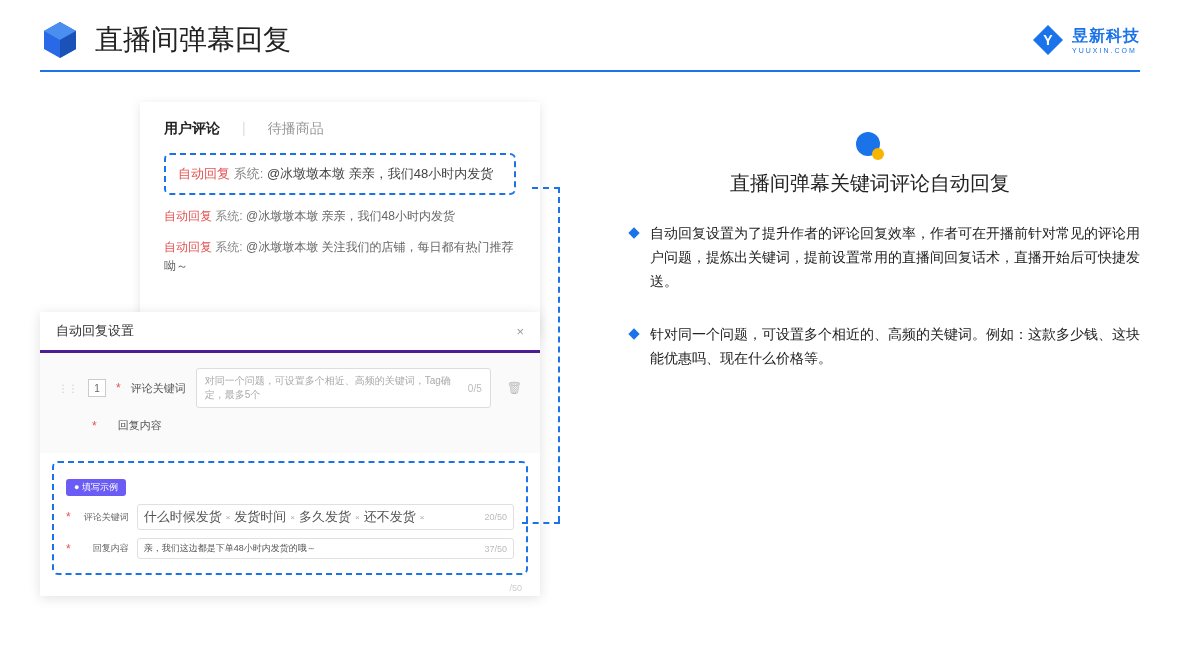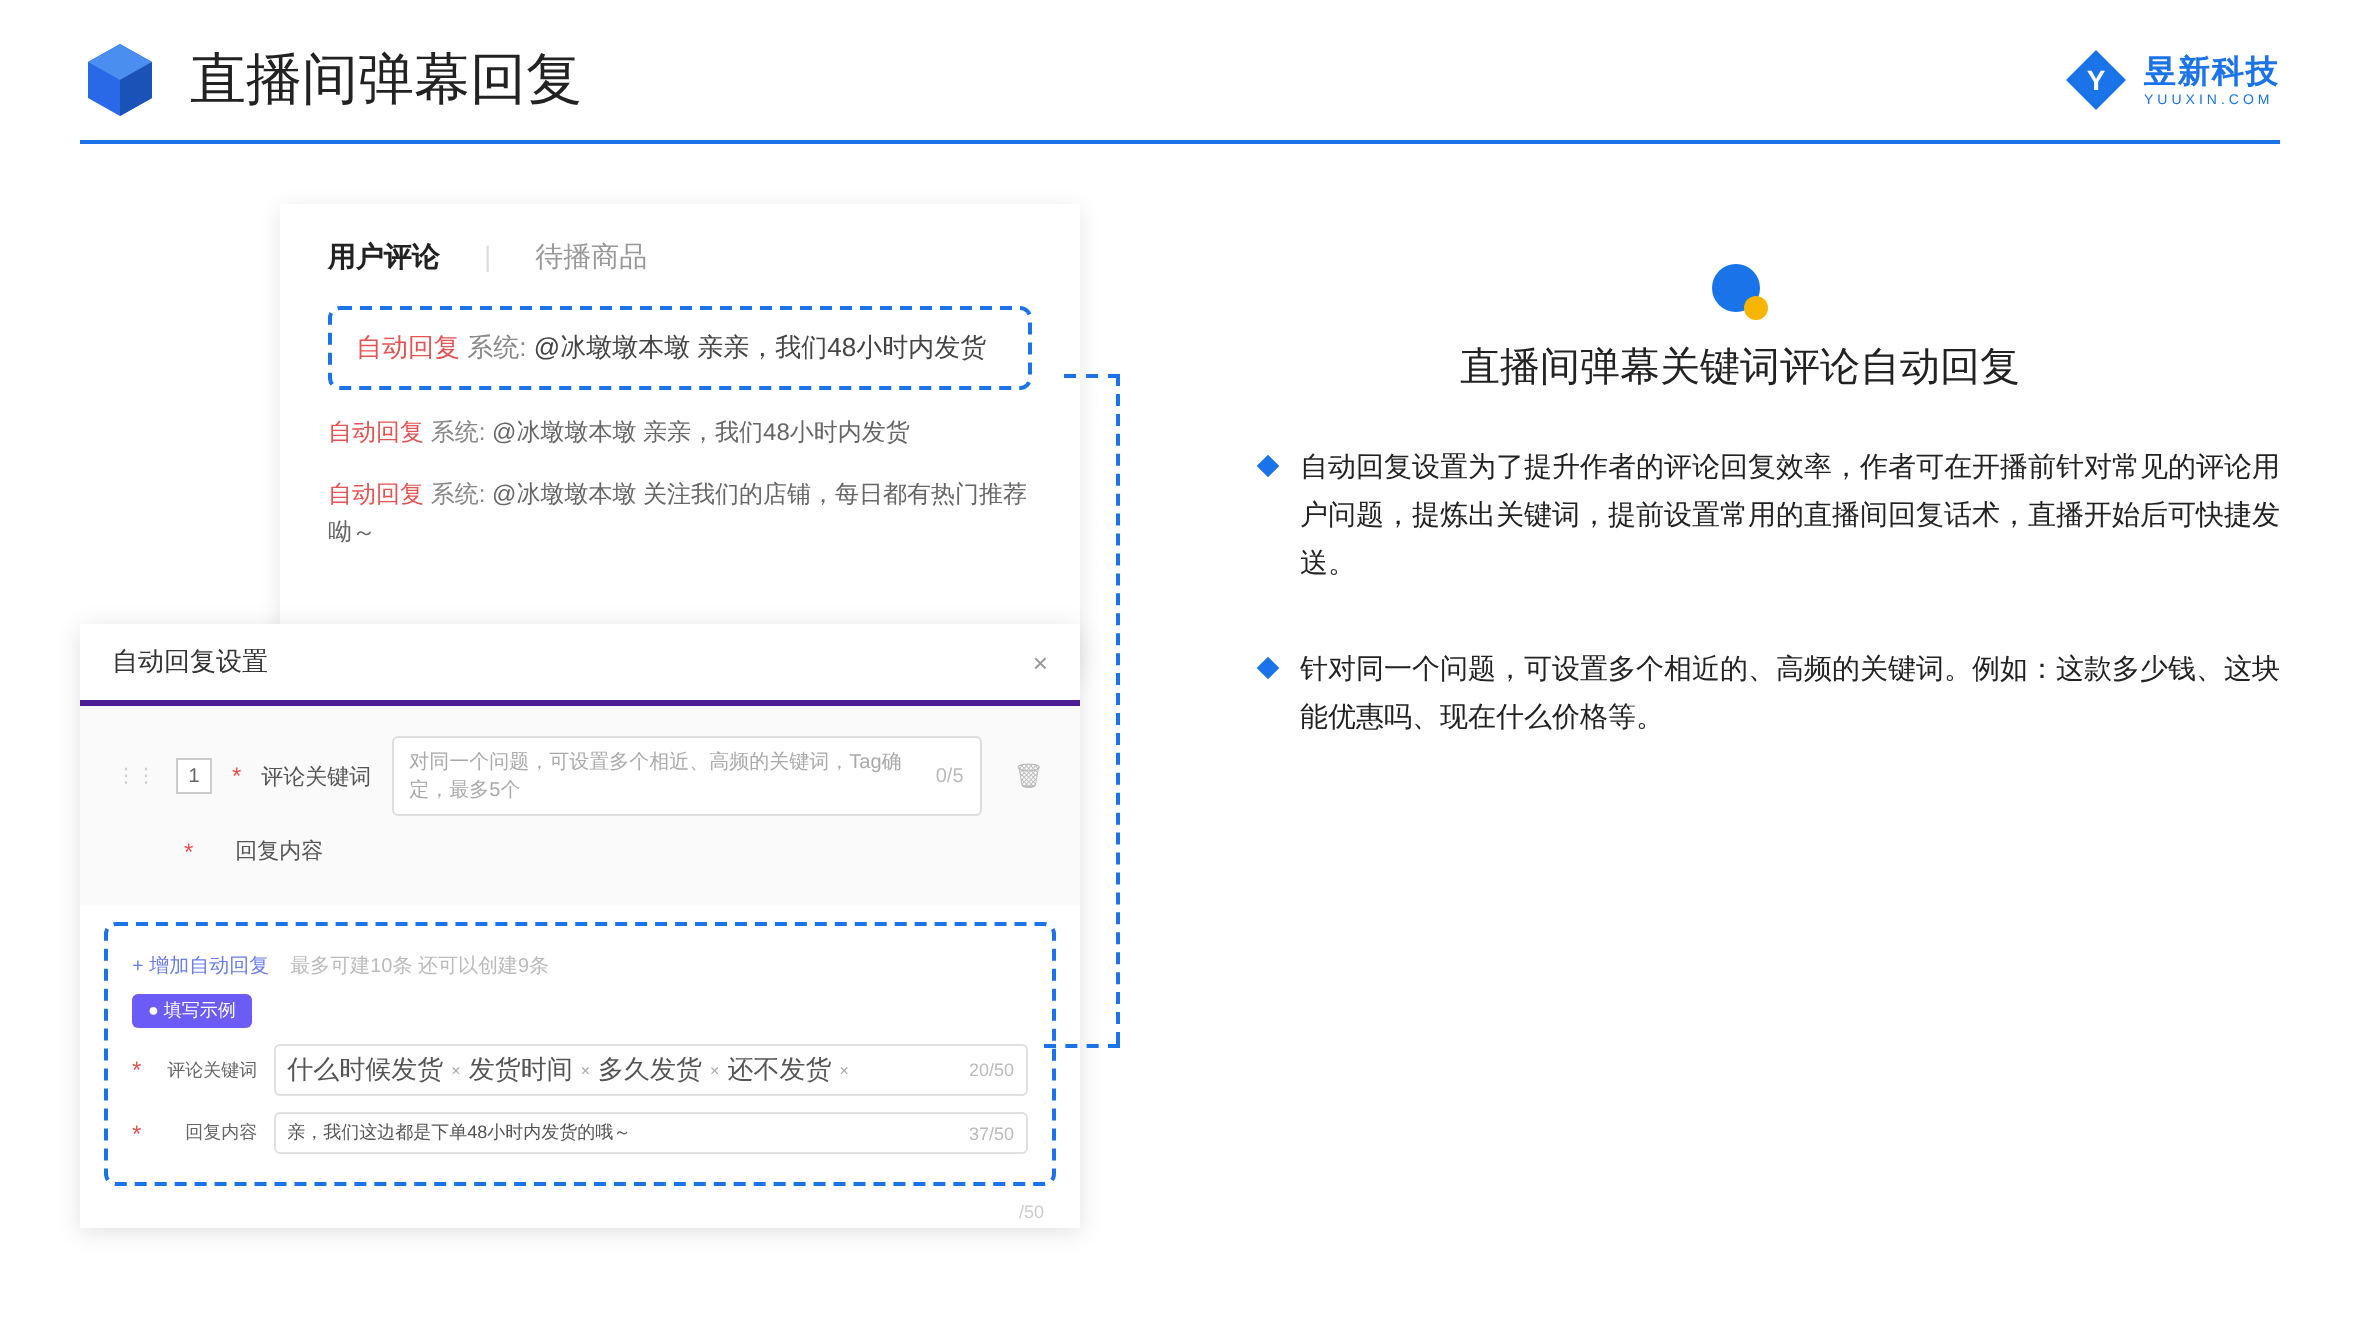--- a/index.html
+++ b/index.html
@@ -137,24 +137,20 @@
           <span class="trash-icon">🗑</span>
         </div>
         <div class="form-row" style="padding-left:34px">
           <span class="req-star">*</span>
           <span class="form-label">回复内容</span>
           <span style="width:18px"></span>
         </div>
       </div>
 
       <div class="example-area">
-        <div>
-          <span class="add-link">+ 增加自动回复</span>
-          <span class="add-hint">最多可建10条 还可以创建9条</span>
-        </div>
         <span class="badge">● 填写示例</span>
         <div class="example-row">
           <span class="req-star">*</span>
           <span class="small-label">评论关键词</span>
           <div class="tag-input">
             <span class="tag">什么时候发货</span>
               <span class="tag-x">×</span>
             <span class="tag">发货时间</span>
               <span class="tag-x">×</span>
             <span class="tag">多久发货</span>

